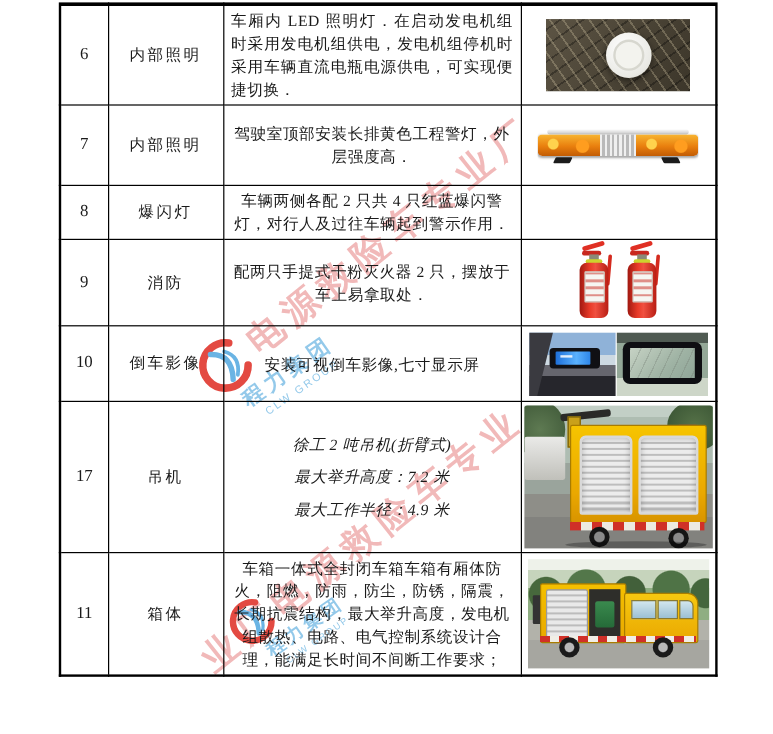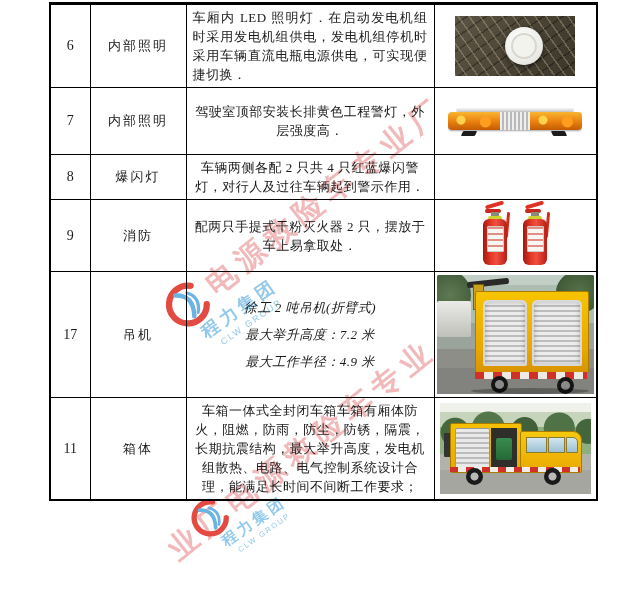--- a/index.html
+++ b/index.html
@@ -266,20 +266,42 @@
               <div class="ext-neck"></div>
               <div class="ext-ring"></div>
               <div class="ext-body">
                   <div class="ext-label"></div>
                 </div>
             </div>
           </div>
         </td>
       </tr>
 
+      <tr style="height:63px">
+        <td class="num">10</td>
+        <td class="name">倒车影像</td>
+        <td>
+            <div class="desc cent">安装可视倒车影像,七寸显示屏</div>
+          </td>
+        <td class="img">
+          <div class="ph ph-cams">
+            <div class="cam1">
+              <div class="cam1-pillar"></div>
+              <div class="cam1-mirror">
+                  <div class="cam1-screen"></div>
+                </div>
+            </div>
+            <div class="cam2">
+              <div class="cam2-mirror">
+                  <div class="cam2-screen"></div>
+                </div>
+            </div>
+          </div>
+        </td>
+      </tr>
 
       <tr style="height:126px">
         <td class="num">17</td>
         <td class="name">吊机</td>
         <td>
             <div class="desc cent spread">徐工 2 吨吊机(折臂式)
 最大举升高度：7.2 米
 最大工作半径：4.9 米</div>
           </td>
         <td class="img">

